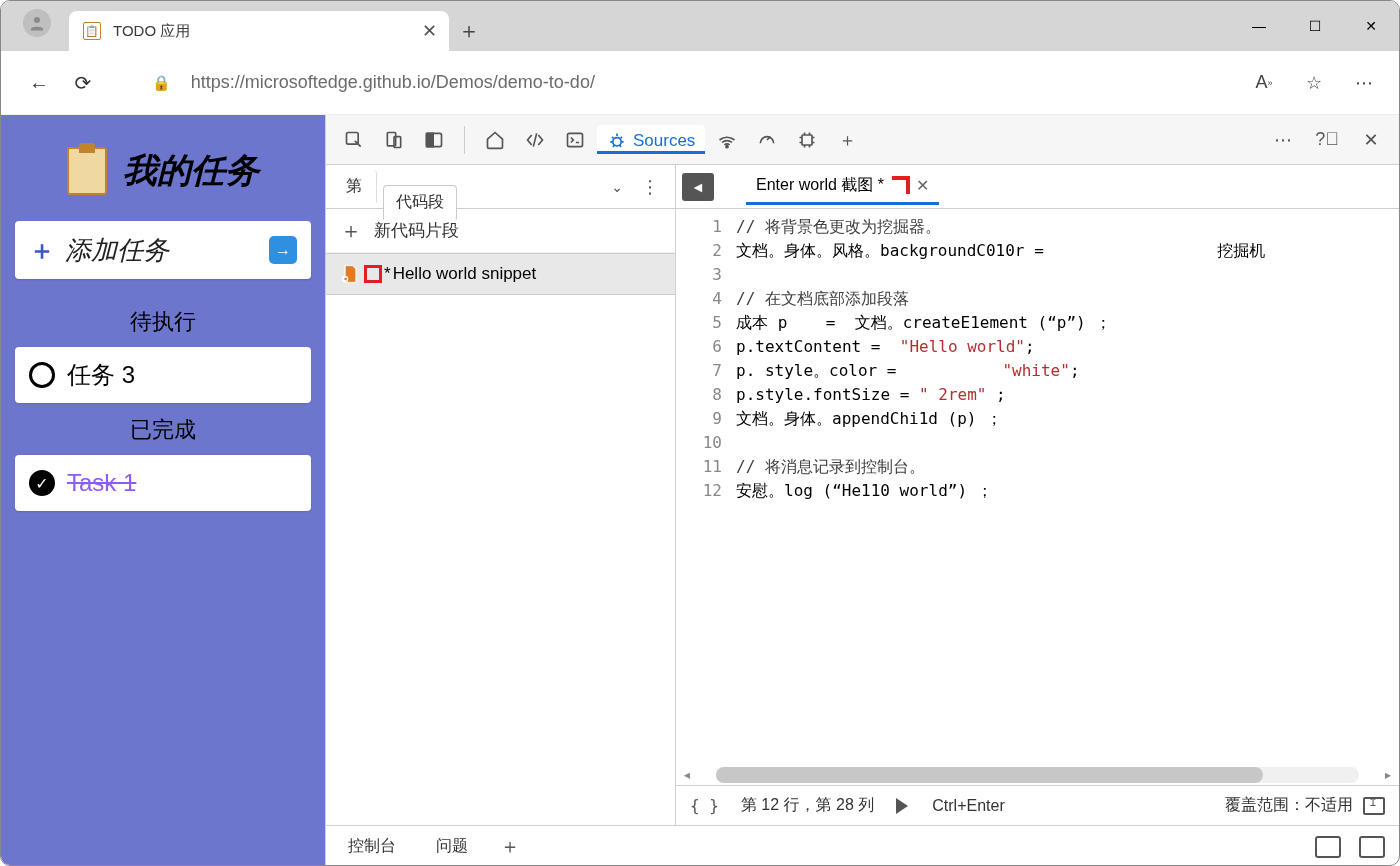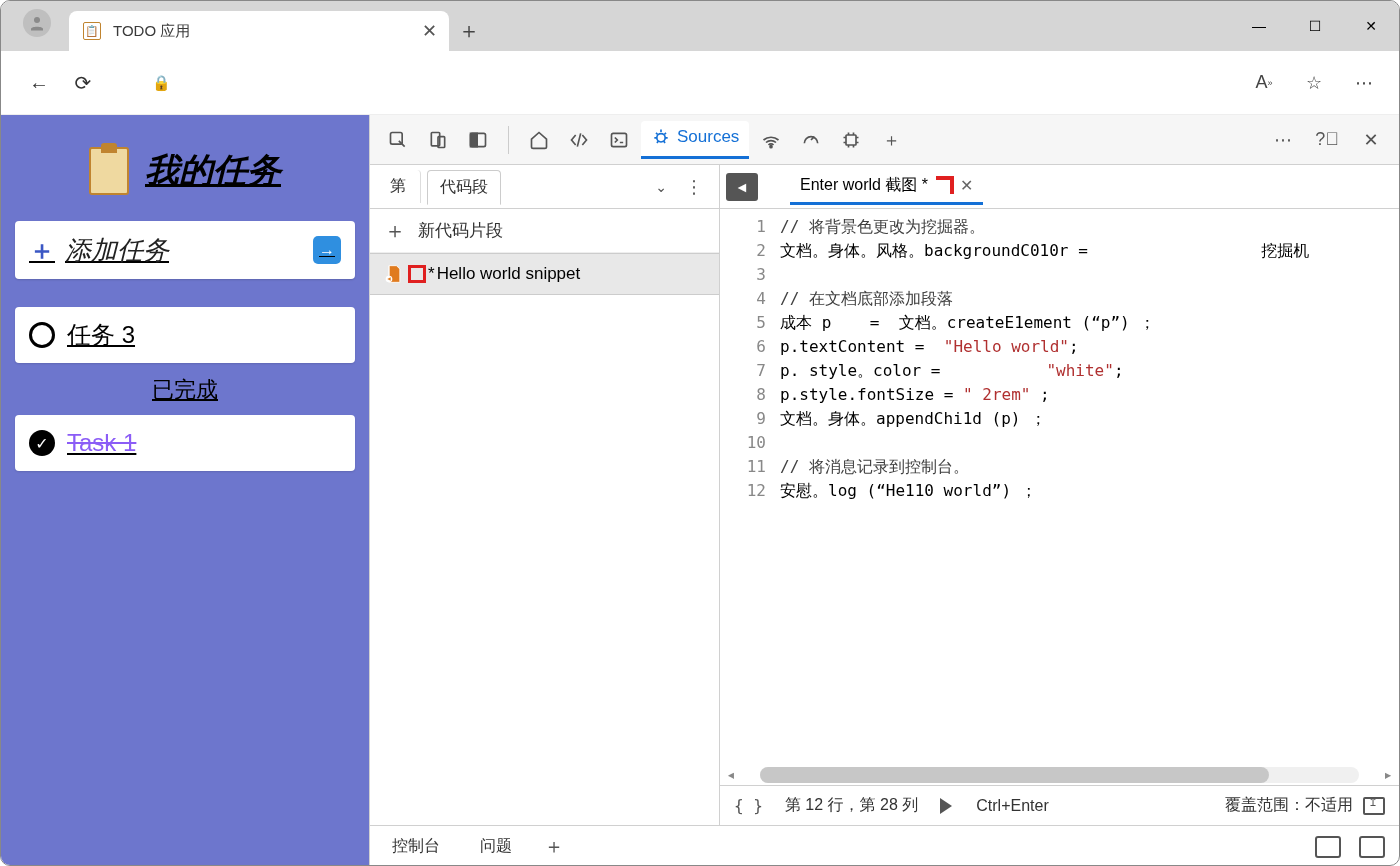--- a/index.html
+++ b/index.html
@@ -22,50 +22,50 @@
 .url-field { flex:1; border:1px solid transparent; border-radius:20px; height:38px; display:flex; align-items:center; padding:0 18px;color:#555;font-size:18px; margin-left:24px;}
 .url-field .lock { color:#666;margin-right:20px;font-size:15px; }
 .url-field .url-host { color:#6b6b6b; }
 .addr-right { display:flex; gap:20px; margin-left:16px; }
 .addr-right div { width:30px;height:30px;display:flex;align-items:center;justify-content:center;color:#444;cursor:pointer;font-size:18px; }
 
 
 .main { display:flex; height: calc(866px - 50px - 64px); }
 
 
-.todo-app { width: 368px; background: #6d76cd; padding: 18px 14px; color:#000;text-decoration:underline; }
+.todo-app { width: 324px; background: #6d76cd; padding: 18px 14px; color:#000; }
 .todo-header { display:flex; align-items:center; justify-content:center; gap:16px; margin: 14px 0 26px; }
 .todo-header .clip { width:40px;height:48px;background:#efd9a0;border:2px solid #c0842f;border-radius:3px;position:relative; }
 .todo-header .clip::before { content:"";position:absolute;top:-6px;left:10px;width:16px;height:10px;background:#c0842f;border-radius:3px 3px 0 0; }
 .todo-header h1 { font-size:34px; font-weight:700; font-style:italic; font-family: "Segoe UI", serif; }
 .add-task { background:#fff; border-radius:4px; height:58px; display:flex; align-items:center; padding:0 14px; margin-bottom:28px; box-shadow:0 1px 2px rgba(0,0,0,.15); }
 .add-task .plus { color:#3b57c4;font-size:26px;font-weight:700;margin-right:10px; }
 .add-task .txt { flex:1; font-size:26px; color:#222; font-style:italic;}
 .add-task .go { width:28px;height:28px;background:#2f8fe0;border-radius:5px;display:flex;align-items:center;justify-content:center;color:#fff;font-size:16px; }
 .section-label { text-align:center; font-size:22px; margin:12px 0 10px; }
 .task-card { background:#fff; border-radius:4px; height:56px; display:flex; align-items:center; padding:0 14px; margin-bottom:2px; box-shadow:0 1px 2px rgba(0,0,0,.12); font-size:24px; }
 .task-card .circle { width:26px;height:26px;border:3px solid #000;border-radius:50%;margin-right:12px; }
 .task-card .check  { width:26px;height:26px;background:#000;border-radius:50%;margin-right:12px;display:flex;align-items:center;justify-content:center;color:#fff;font-size:16px; }
 .task-card.done span.tasktext { text-decoration:line-through; color:#8b5cf6; }
 
 
 .devtools { flex:1; display:flex; flex-direction:column; border-left:1px solid #d0d0d0; }
 .dt-toolbar { height:50px; background:#f6f6f6; border-bottom:1px solid #d0d0d0; display:flex; align-items:center; padding:0 10px; gap:4px; }
 .dt-ico { width:36px;height:34px;display:flex;align-items:center;justify-content:center;color:#555;cursor:pointer;border-radius:4px;font-size:18px; }
 .dt-sep { width:1px;height:28px;background:#ccc;margin:0 8px; }
 .dt-tab { padding:6px 10px;color:#555;display:flex;align-items:center;gap:6px;border-radius:4px 4px 0 0;cursor:pointer;font-size:17px; }
-.dt-tab.active { color:#1470d6; border-bottom:3px solid #1470d6; background:#fff; padding-bottom:9px;}
+.dt-tab.active { color:#1470d6; border-bottom:3px solid #1470d6; background:#fff; padding-bottom:0;}
 .dt-right { margin-left:auto; display:flex; gap:8px; }
 
 .dt-body { flex:1; display:flex; min-height:0; }
 .dt-left { width:350px; border-right:1px solid #d0d0d0; display:flex; flex-direction:column; }
 .dt-left-tabs { height:44px;border-bottom:1px solid #d0d0d0;display:flex;align-items:center;padding:0 8px;gap:6px; }
 .dt-left-tabs .lt { padding:6px 12px;font-size:16px;color:#333;cursor:pointer;border-radius:4px 4px 0 0; }
 .dt-left-tabs .lt.first { border-right:1px solid #ddd;padding-right:14px; }
-.dt-left-tabs .lt.active { background:#fff;border:1px solid #ccc;border-bottom:1px solid #fff;position:relative;top:1px; }
+.dt-left-tabs .lt.active { background:#fff;border:1px solid #ccc;border-bottom:1px solid #fff;position:relative;top:16px; }
 .dt-left-tabs .chev { margin-left:auto;color:#555;cursor:pointer;padding:4px; }
 .dt-left-tabs .more { color:#555;cursor:pointer;padding:4px 8px;font-size:18px; }
 .new-snippet { height:44px;display:flex;align-items:center;padding:0 14px;gap:12px;color:#333;font-size:17px;cursor:pointer;border-bottom:1px solid #eee; }
 .new-snippet .plus { font-size:22px;color:#555; }
 .snippet-row { height:42px;display:flex;align-items:center;padding:0 14px;gap:8px;font-size:17px;background:#e8e8e8;border-top:1px solid #ccc;border-bottom:1px solid #ccc;cursor:pointer; }
 .snippet-row .sicon { width:20px;height:20px; color:#e07b1f; }
 .snippet-row .redbox { width:18px;height:18px;border:3px solid #e02020;display:inline-block; margin-left:-4px;}
 
 .dt-editor-wrap { flex:1; display:flex; flex-direction:column; min-width:0; }
 .editor-tabs { height:44px;border-bottom:1px solid #d0d0d0;display:flex;align-items:center;padding:0 6px;gap:6px; }
@@ -121,40 +121,42 @@
     <div>☐</div>
     <div>✕</div>
   </div>
 </div>
 
 <div class="addrbar">
   <div class="nav-btn">←</div>
   <div class="nav-btn">⟳</div>
   <div class="url-field">
     <span class="lock">🔒</span>
+    <span class="url-host">https://microsoftedge.github.io/Demos/demo-to-do/</span>
   </div>
   <div class="addr-right">
     <div>A<sup style="font-size:9px;">»</sup></div>
     <div>☆</div>
     <div>⋯</div>
   </div>
 </div>
 
 <div class="main">
 
   <div class="todo-app">
     <div class="todo-header">
       <div class="clip"></div>
       <h1>我的任务</h1>
     </div>
     <div class="add-task">
       <span class="plus">＋</span>
       <span class="txt">添加任务</span>
       <span class="go">→</span>
     </div>
+    <div class="section-label">待执行</div>
     <div class="task-card">
       <span class="circle"></span>
       <span class="tasktext">任务 3</span>
     </div>
     <div class="section-label">已完成</div>
     <div class="task-card done">
       <span class="check">✓</span>
       <span class="tasktext">Task 1</span>
     </div>
   </div>

